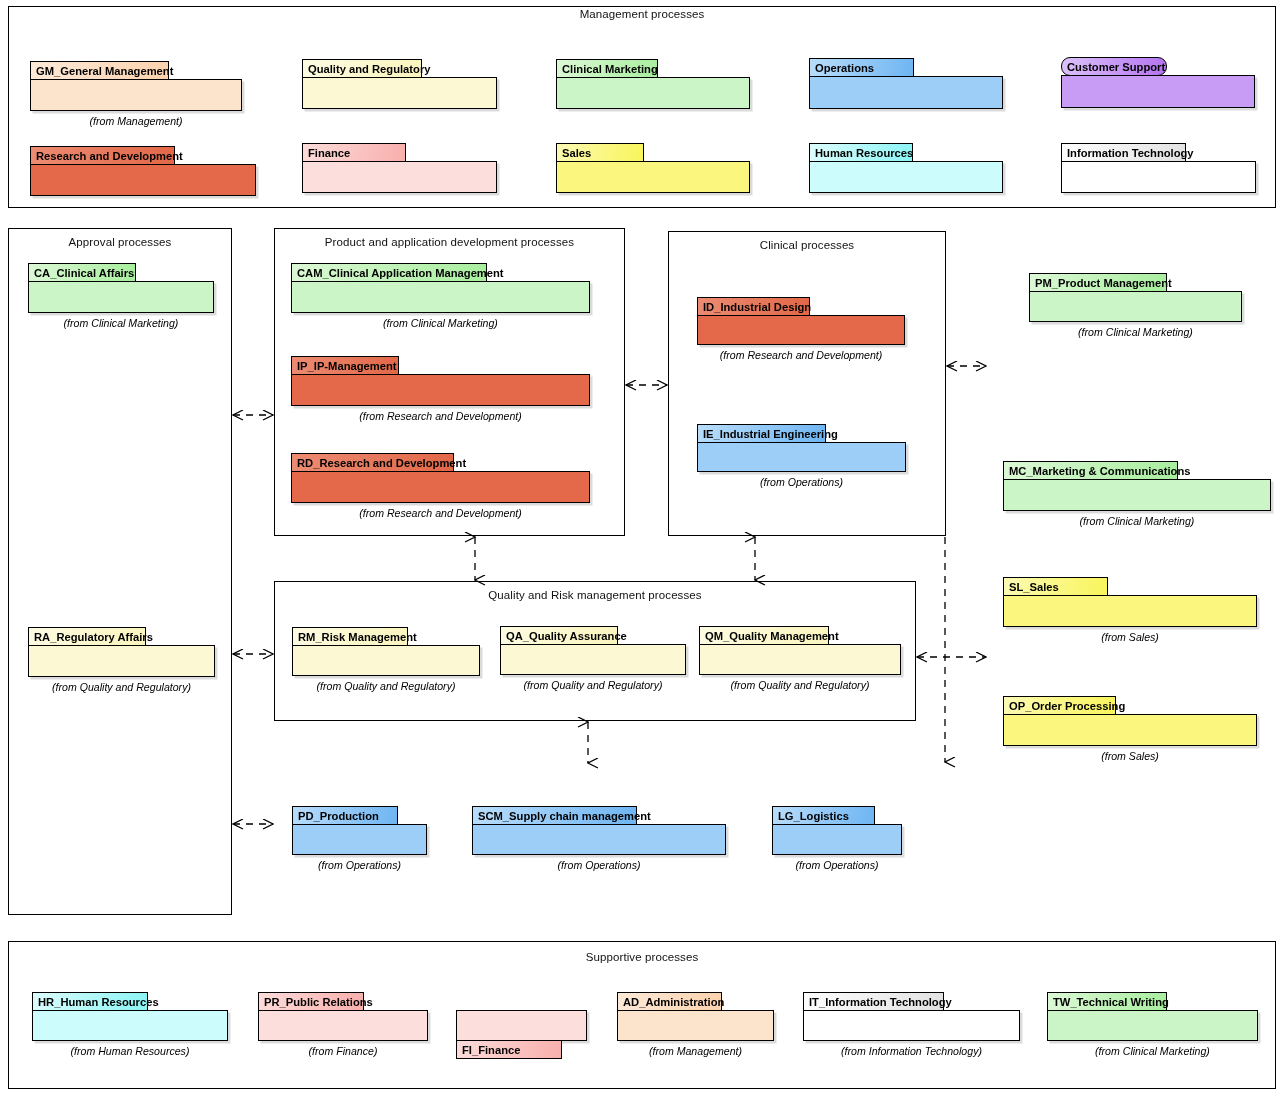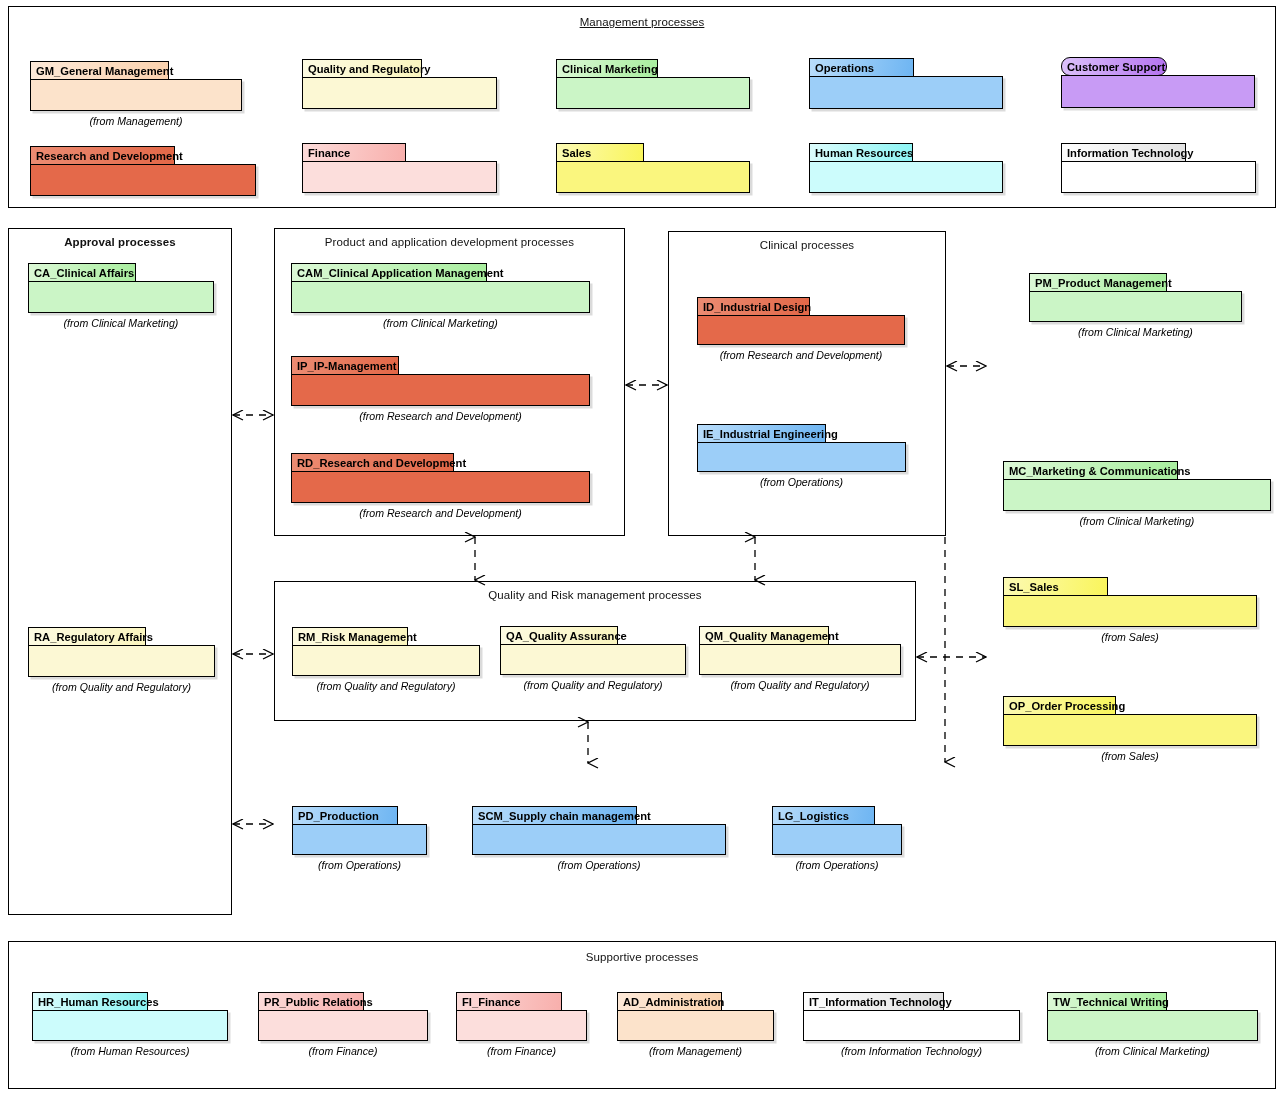--- a/index.html
+++ b/index.html
@@ -60,25 +60,25 @@
 
   
   #wires{position:absolute;left:0;top:0;width:1284px;height:1097px;pointer-events:none;z-index:5;}
 </style>
 </head>
 <body>
 
 <div id="stage">
 
   <div class="frame" style="left:8px;top:6px;width:1268px;height:202px;">
-    <div class="frame-title" style="top:9px;text-decoration:underline;">Management processes</div>
+    <div class="frame-title" style="top:1px;">Management processes</div>
   </div>
 
   <div class="frame" style="left:8px;top:228px;width:224px;height:687px;">
-    <div class="frame-title" style="top:7px;font-weight:bold;">Approval processes</div>
+    <div class="frame-title" style="top:7px;">Approval processes</div>
   </div>
 
   <div class="frame" style="left:274px;top:228px;width:351px;height:308px;">
     <div class="frame-title" style="top:7px;">Product and application development processes</div>
   </div>
 
   <div class="frame" style="left:668px;top:231px;width:278px;height:305px;">
     <div class="frame-title" style="top:7px;">Clinical processes</div>
   </div>
 
@@ -251,21 +251,21 @@
     <div class="from" style="left:0;top:53px;width:196px;">(from Human Resources)</div>
   </div>
 
   <div class="pkg" style="left:258px;top:992px;">
     <div class="tab" style="width:106px;background:linear-gradient(100deg,#FCDCDA 0%,#F8AFAC 100%);">PR_Public Relations</div>
     <div class="body" style="width:170px;height:31px;background:#FCDEDC;"></div>
     <div class="from" style="left:0;top:53px;width:170px;">(from Finance)</div>
   </div>
 
   <div class="pkg" style="left:456px;top:992px;">
-    <div class="tab" style="width:106px;background:linear-gradient(100deg,#FCDCDA 0%,#F8AFAC 100%);">FI_Finance</div>
+    <div class="tab" style="width:106px;background:linear-gradient(100deg,#FCDCDA 0%,#F8AFAC 100%);margin-top:48px;">FI_Finance</div>
     <div class="body" style="width:131px;height:31px;background:#FCDEDC;"></div>
     <div class="from" style="left:0;top:53px;width:131px;">(from Finance)</div>
   </div>
 
   <div class="pkg" style="left:617px;top:992px;">
     <div class="tab" style="width:105px;background:linear-gradient(100deg,#FDE9D8 0%,#FBD2AE 100%);">AD_Administration</div>
     <div class="body" style="width:157px;height:31px;background:#FCE3CB;"></div>
     <div class="from" style="left:0;top:53px;width:157px;">(from Management)</div>
   </div>
 

